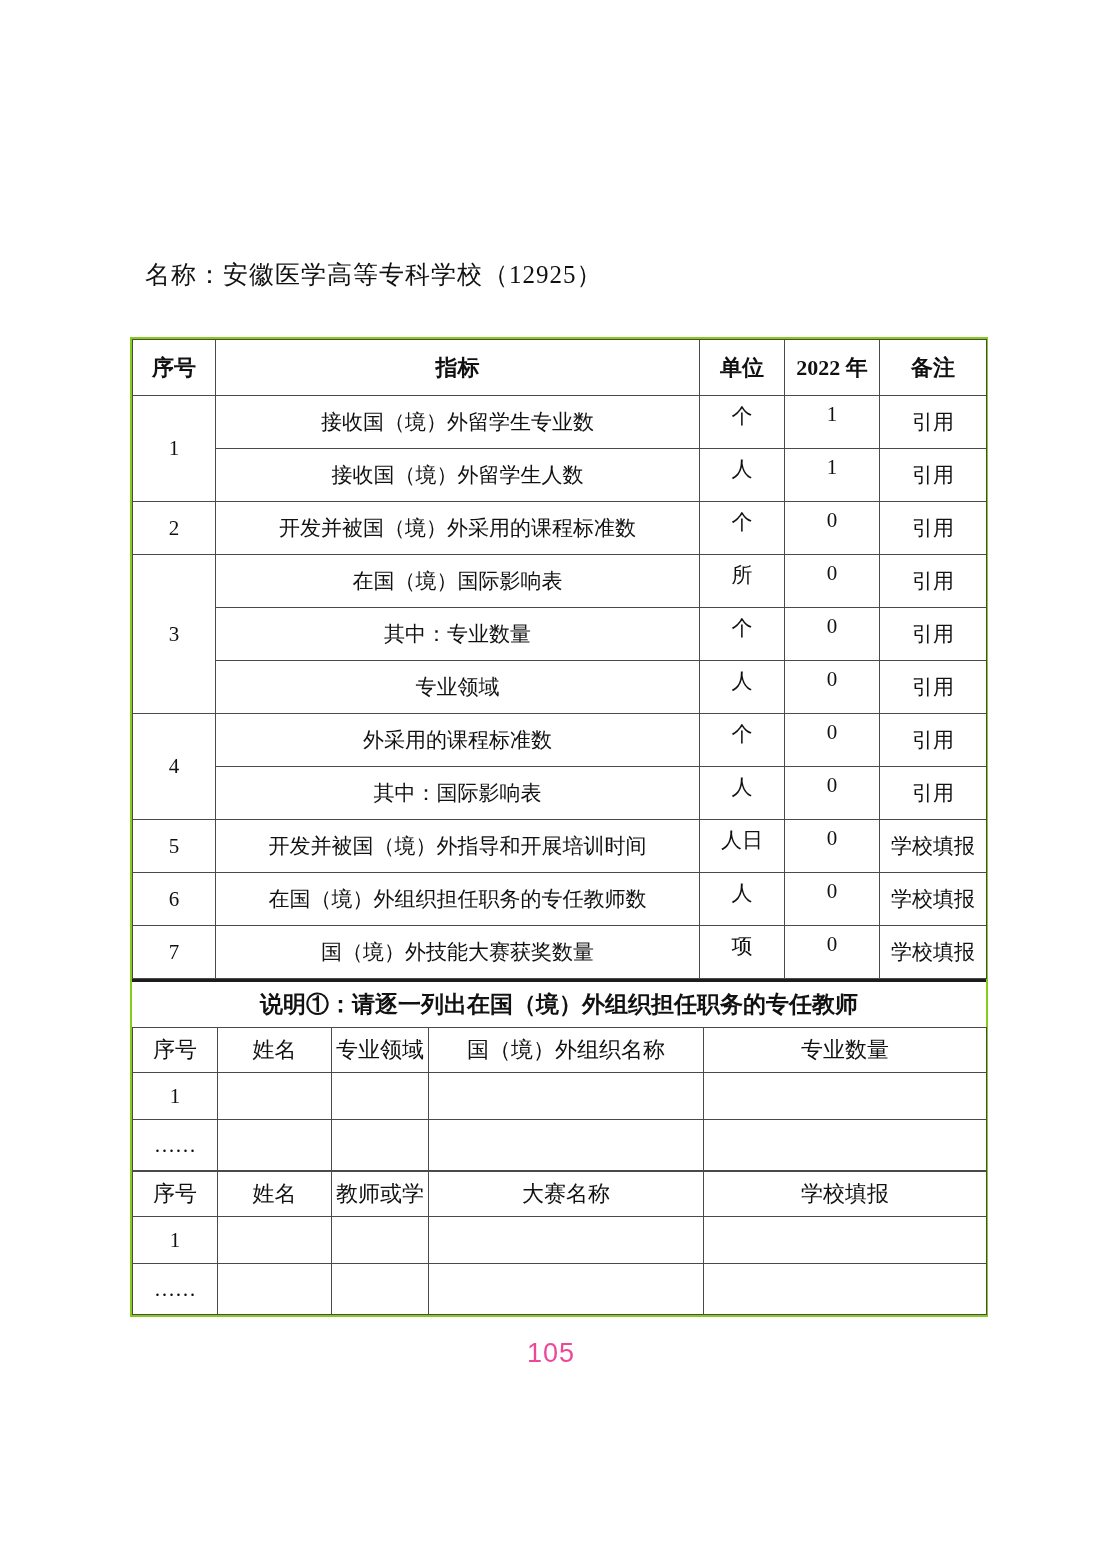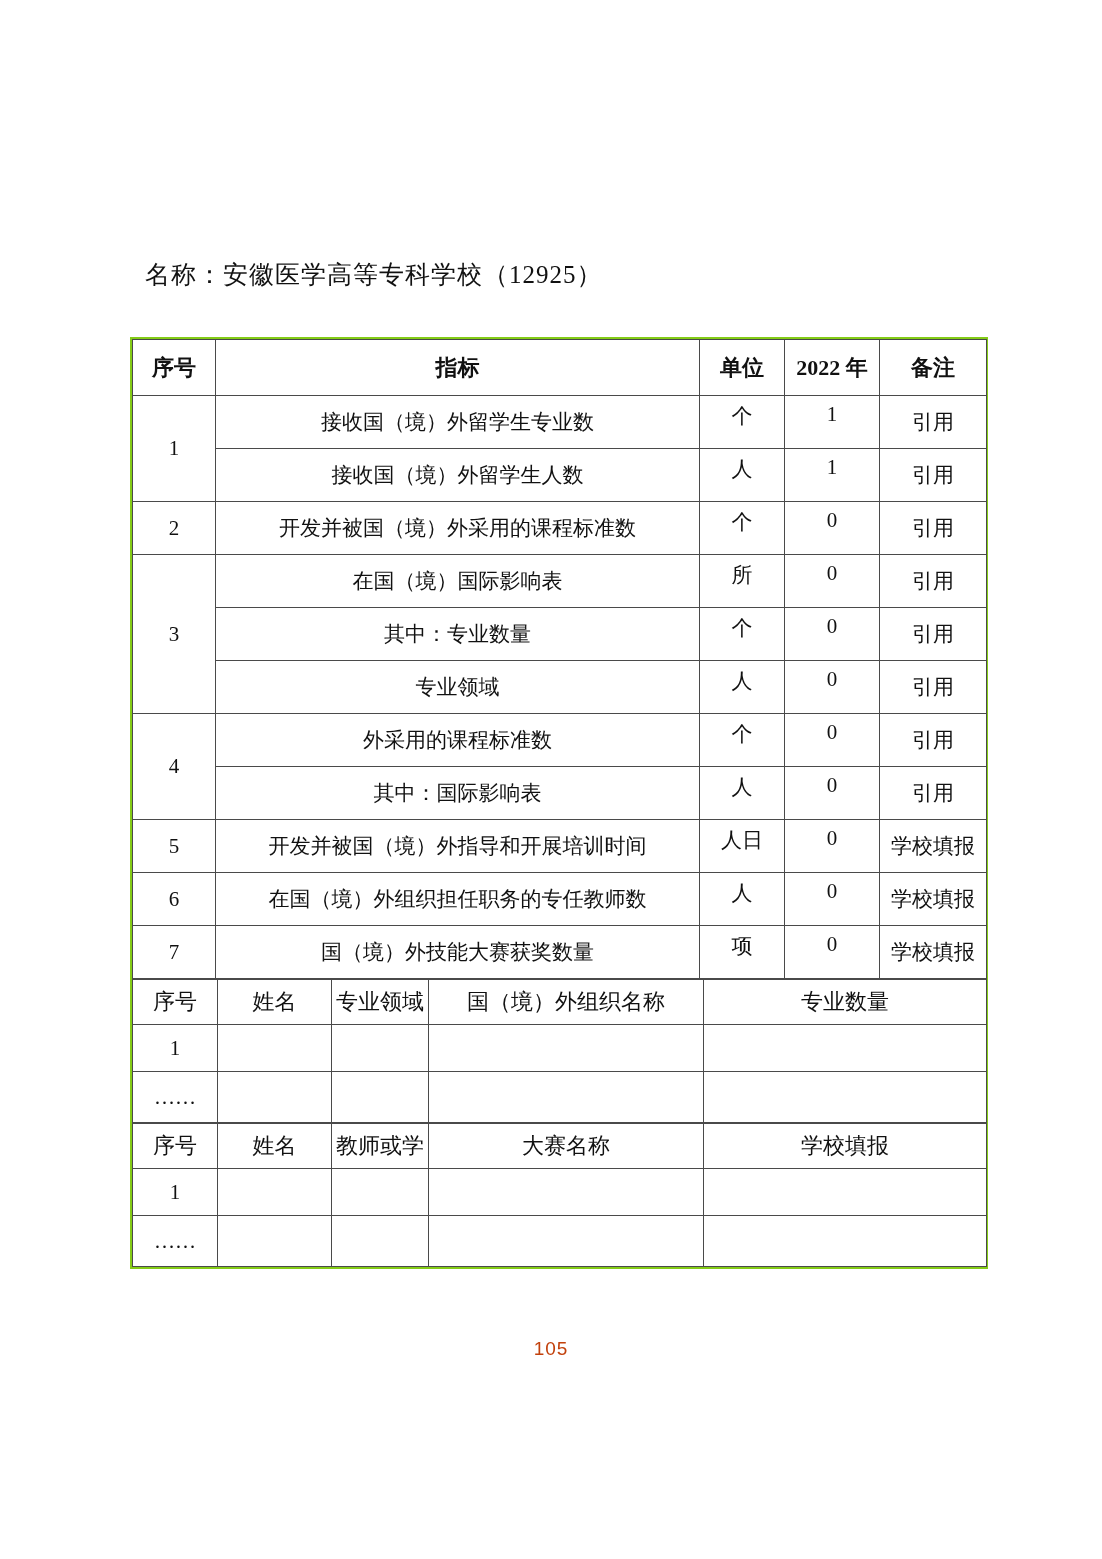--- a/index.html
+++ b/index.html
@@ -32,21 +32,21 @@
     border-top:3px solid #1c1c1c;
     height:45px; line-height:46px; text-align:center;
     font-weight:bold; font-size:23px;
   }
   .sub th { height:44px; font-size:22px; }
   .sub td { height:46px; }
   .sub tr.tall td { height:50px; }
   .page-number {
     position:absolute; top:1338px; left:0; width:100%;
     text-align:center; font-family:"Liberation Sans", sans-serif;
-    font-size:19px; color:#c2410c; letter-spacing:1px;
+    font-size:27px; color:#ec4899; letter-spacing:1px;
   }
 </style>
 </head>
 <body>
 
 <div class="page">
 
   <div class="name-line">名称：安徽医学高等专科学校（12925）</div>
 
   <div class="table-wrap">
@@ -136,20 +136,21 @@
         <tr>
           <td class="no">7</td>
           <td>国（境）外技能大赛获奖数量</td>
           <td class="unit">项</td>
           <td class="val">0</td>
           <td>学校填报</td>
         </tr>
       </tbody>
     </table>
 
+    <div class="note-band">说明①：请逐一列出在国（境）外组织担任职务的专任教师</div>
 
     <table class="sub">
       <colgroup>
         <col style="width:85px">
           <col style="width:114px">
           <col style="width:97px">
           <col style="width:275px">
           <col style="width:283px">
       </colgroup>
       <tbody>

